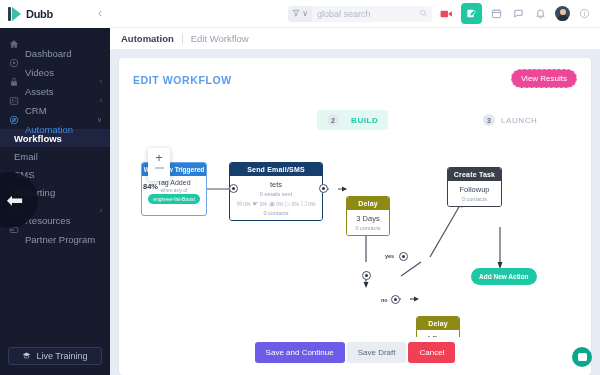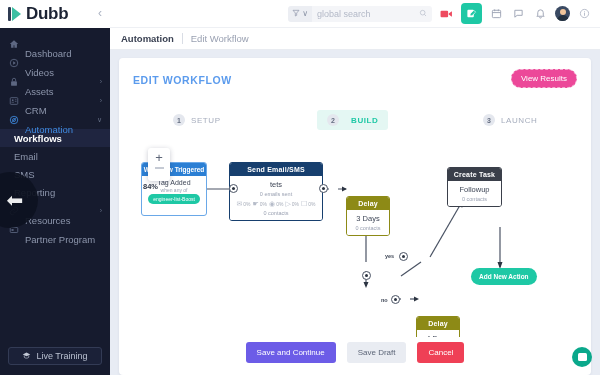--- a/index.html
+++ b/index.html
@@ -21,21 +21,21 @@
     height: 28px; background: #ffffff; display: flex; align-items: center;
     padding-left: 8px; gap: 5px;
   }
   .brand-logo { width: 13px; height: 14px; position: relative; flex: none; }
   .brand-logo .bar { position:absolute; left:0; top:0; width:3px; height:14px; background:#2f3b52; border-radius:1px;}
   .brand-logo .tri {
     position:absolute; left:4px; top:0; width:0; height:0;
     border-top: 7px solid transparent; border-bottom: 7px solid transparent;
     border-left: 9px solid #3bbfa3;
   }
-  .brand-name { font-size: 17px; font-weight: bold; color: #1b2233; letter-spacing: -0.3px; }
+  .brand-name { font-size: 11px; font-weight: bold; color: #1b2233; letter-spacing: -0.3px; }
   .brand-collapse {
     position: absolute; right: 8px; top: 7px; color: #aab2c2; font-size: 12px;
     cursor: pointer; line-height: 1;
   }
 
   .nav { padding-top: 6px; }
   .nav-item {
     display: flex; align-items: center; height: 19px; padding: 0 8px;
     font-size: 9.5px; color: #8d96ac; cursor: pointer; position: relative;
   }
@@ -215,21 +215,21 @@
   .float-panel .plus { font-size: 13px; color: #6b7governor; color:#5e6büro; color:#5d6678; line-height:1; }
   .float-panel .dash { width: 9px; height: 1.5px; background: #c5cad4; }
   .pct-badge {
     position:absolute; left:10px; top:42px; font-size:7.5px; font-weight:bold;
     color:#2f3747; z-index:6;
   }
 
   
   .btnbar {
     position: absolute; left: 0; bottom: 12px; width: 472px;
-    display: flex; align-items: center; justify-content: center; gap: 11px;
+    display: flex; align-items: center; justify-content: center; gap: 2px;
   }
   .btn { font-size: 8px; padding: 6px 11px; border-radius: 3px; cursor: pointer; border: none; }
   .btn.primary { background: #6c5ce7; color: #fff; }
   .btn.ghost { background: #e9ecf2; color: #5d6678; }
   .btn.danger { background: #ef4056; color: #fff; }
 
   .chat-bubble {
     position: absolute; right: 8px; bottom: 8px; width: 20px; height: 20px;
     border-radius: 50%; background: #0aa88b; display:flex; align-items:center;
     justify-content:center; cursor:pointer; z-index: 9;
@@ -421,24 +421,20 @@
     <span class="crumb-b">Edit Workflow</span>
   </div>
 
   <div class="content">
     <div class="card">
 
       <div class="card-title">EDIT WORKFLOW</div>
       <div class="view-results">View Results</div>
 
       <div class="steps">
-        <div class="step" style="left:22px;">
-          <span class="num">1</span>
-          <span class="txt">SETUP</span>
-        </div>
         <div class="step active" style="left:176px;">
           <span class="num">2</span>
           <span class="txt">BUILD</span>
         </div>
         <div class="step" style="left:332px;">
           <span class="num">3</span>
           <span class="txt">LAUNCH</span>
         </div>
       </div>
 

